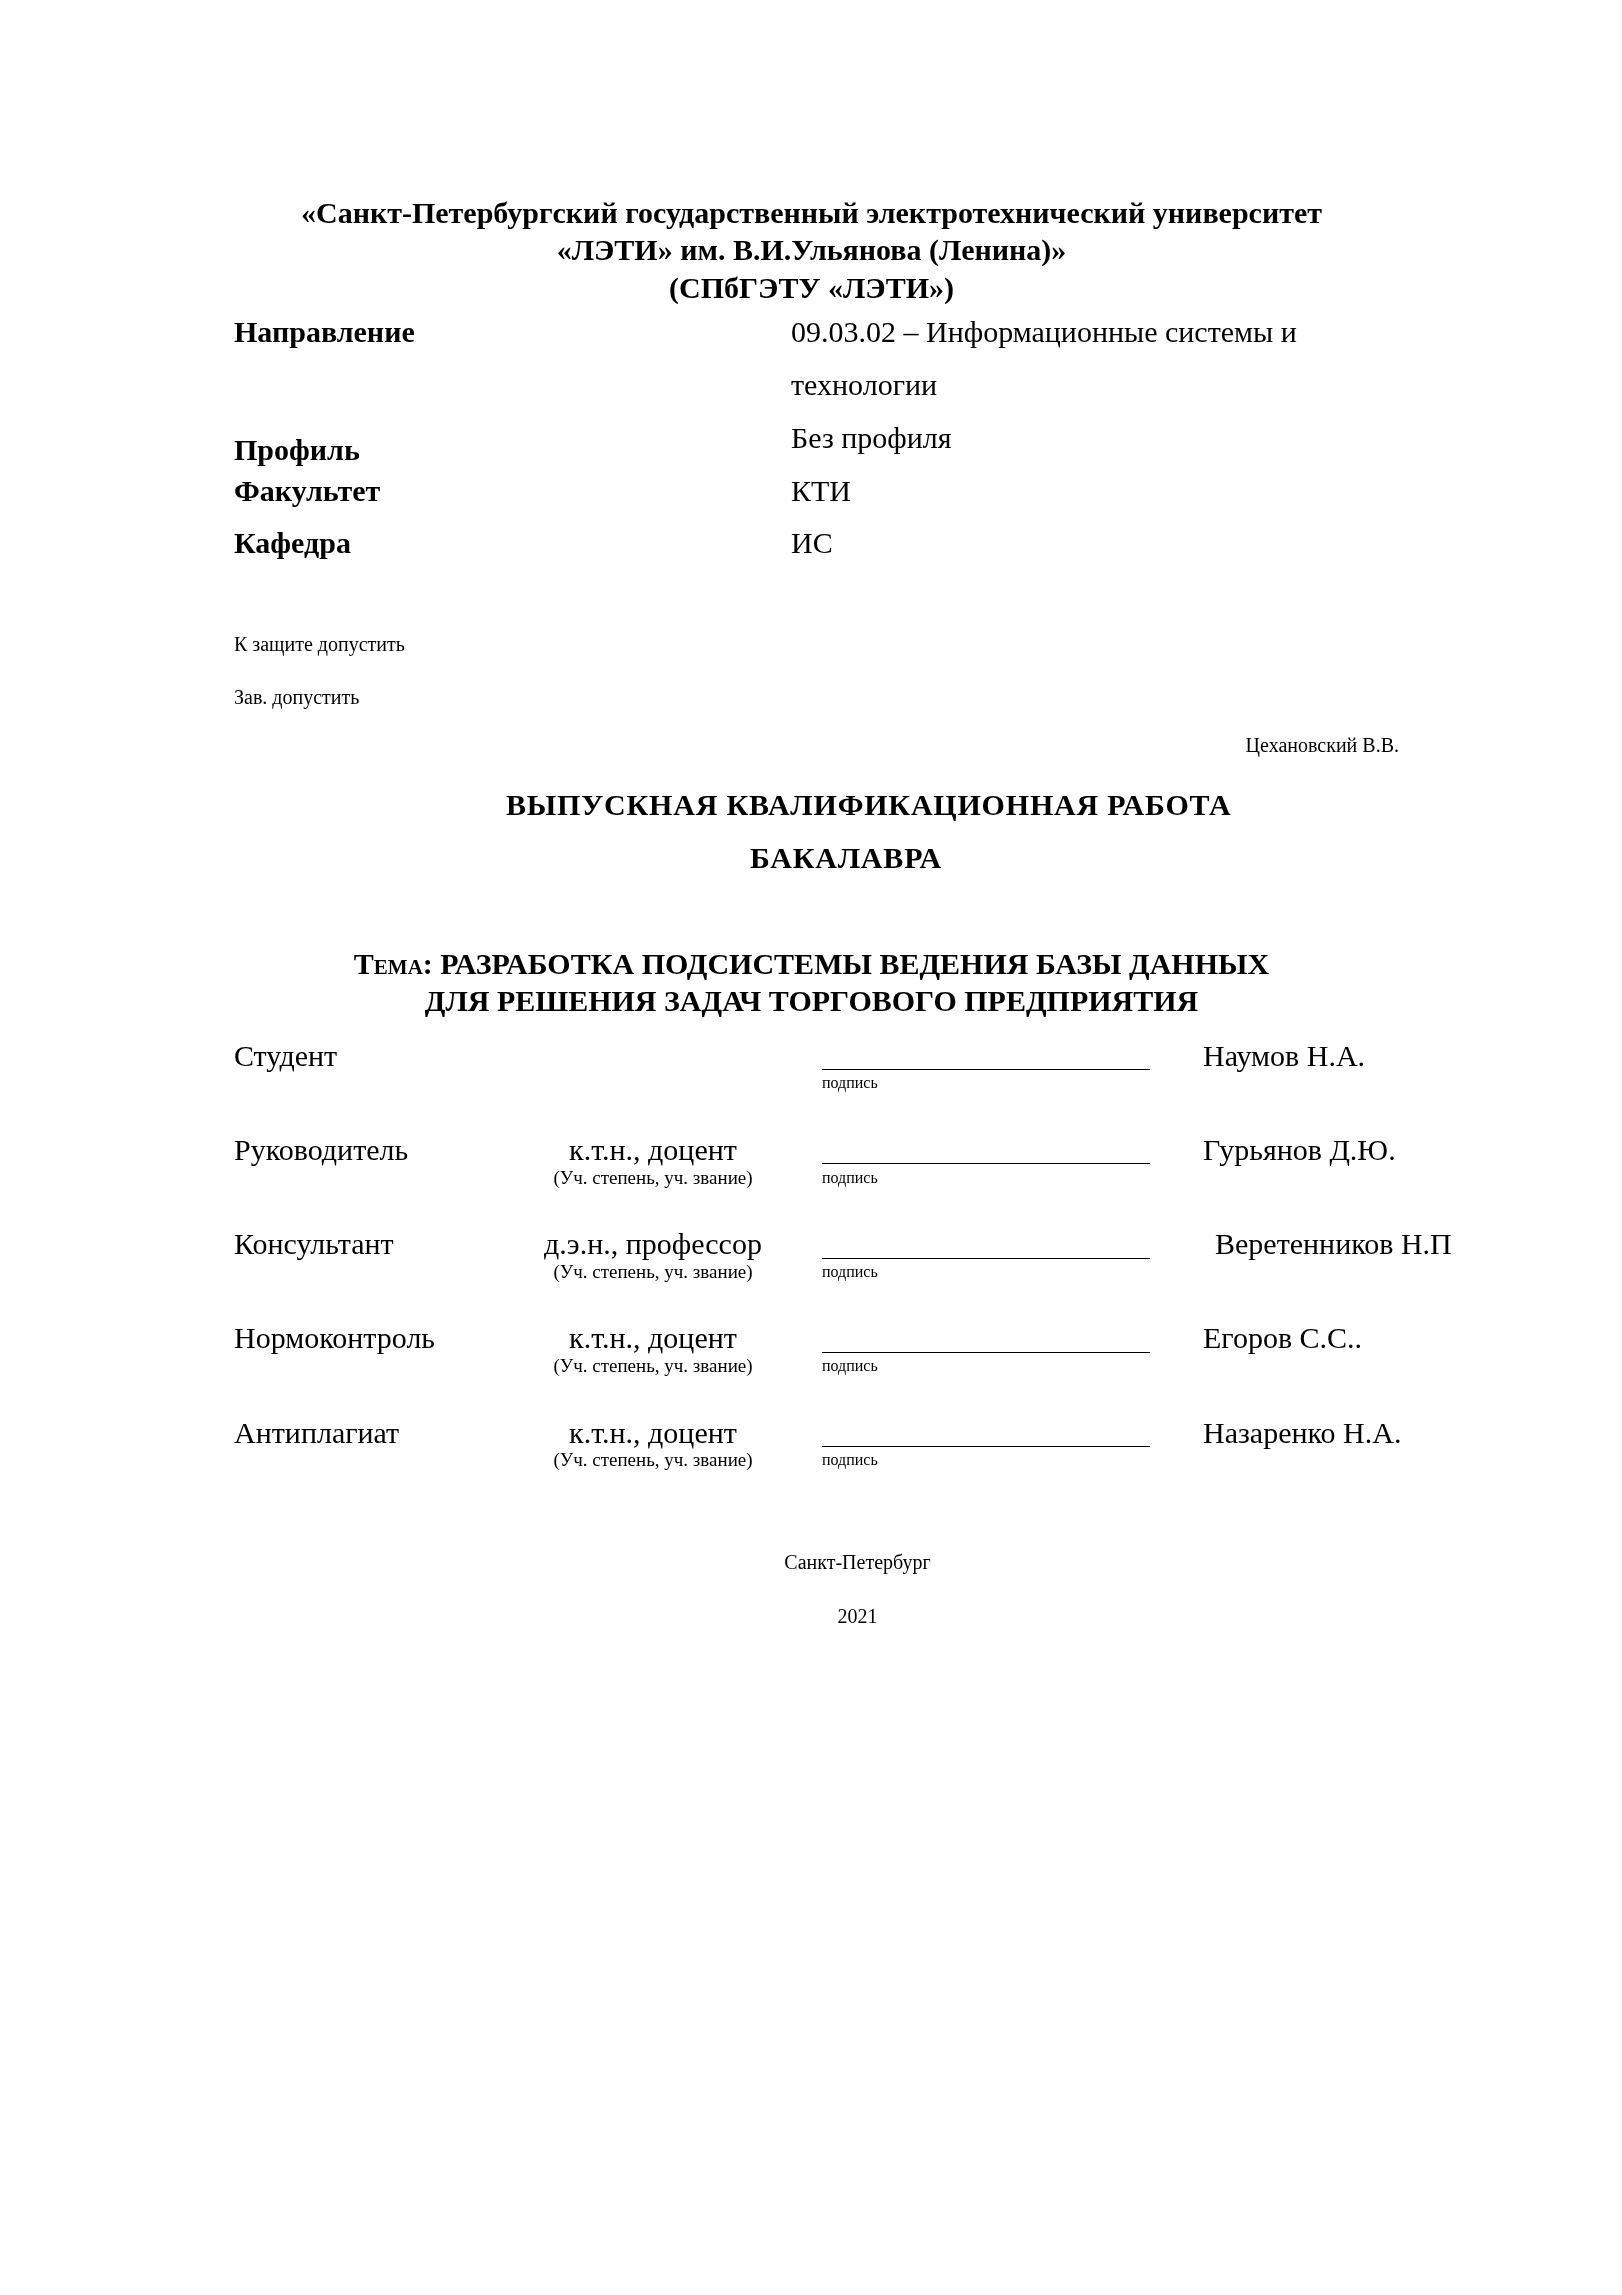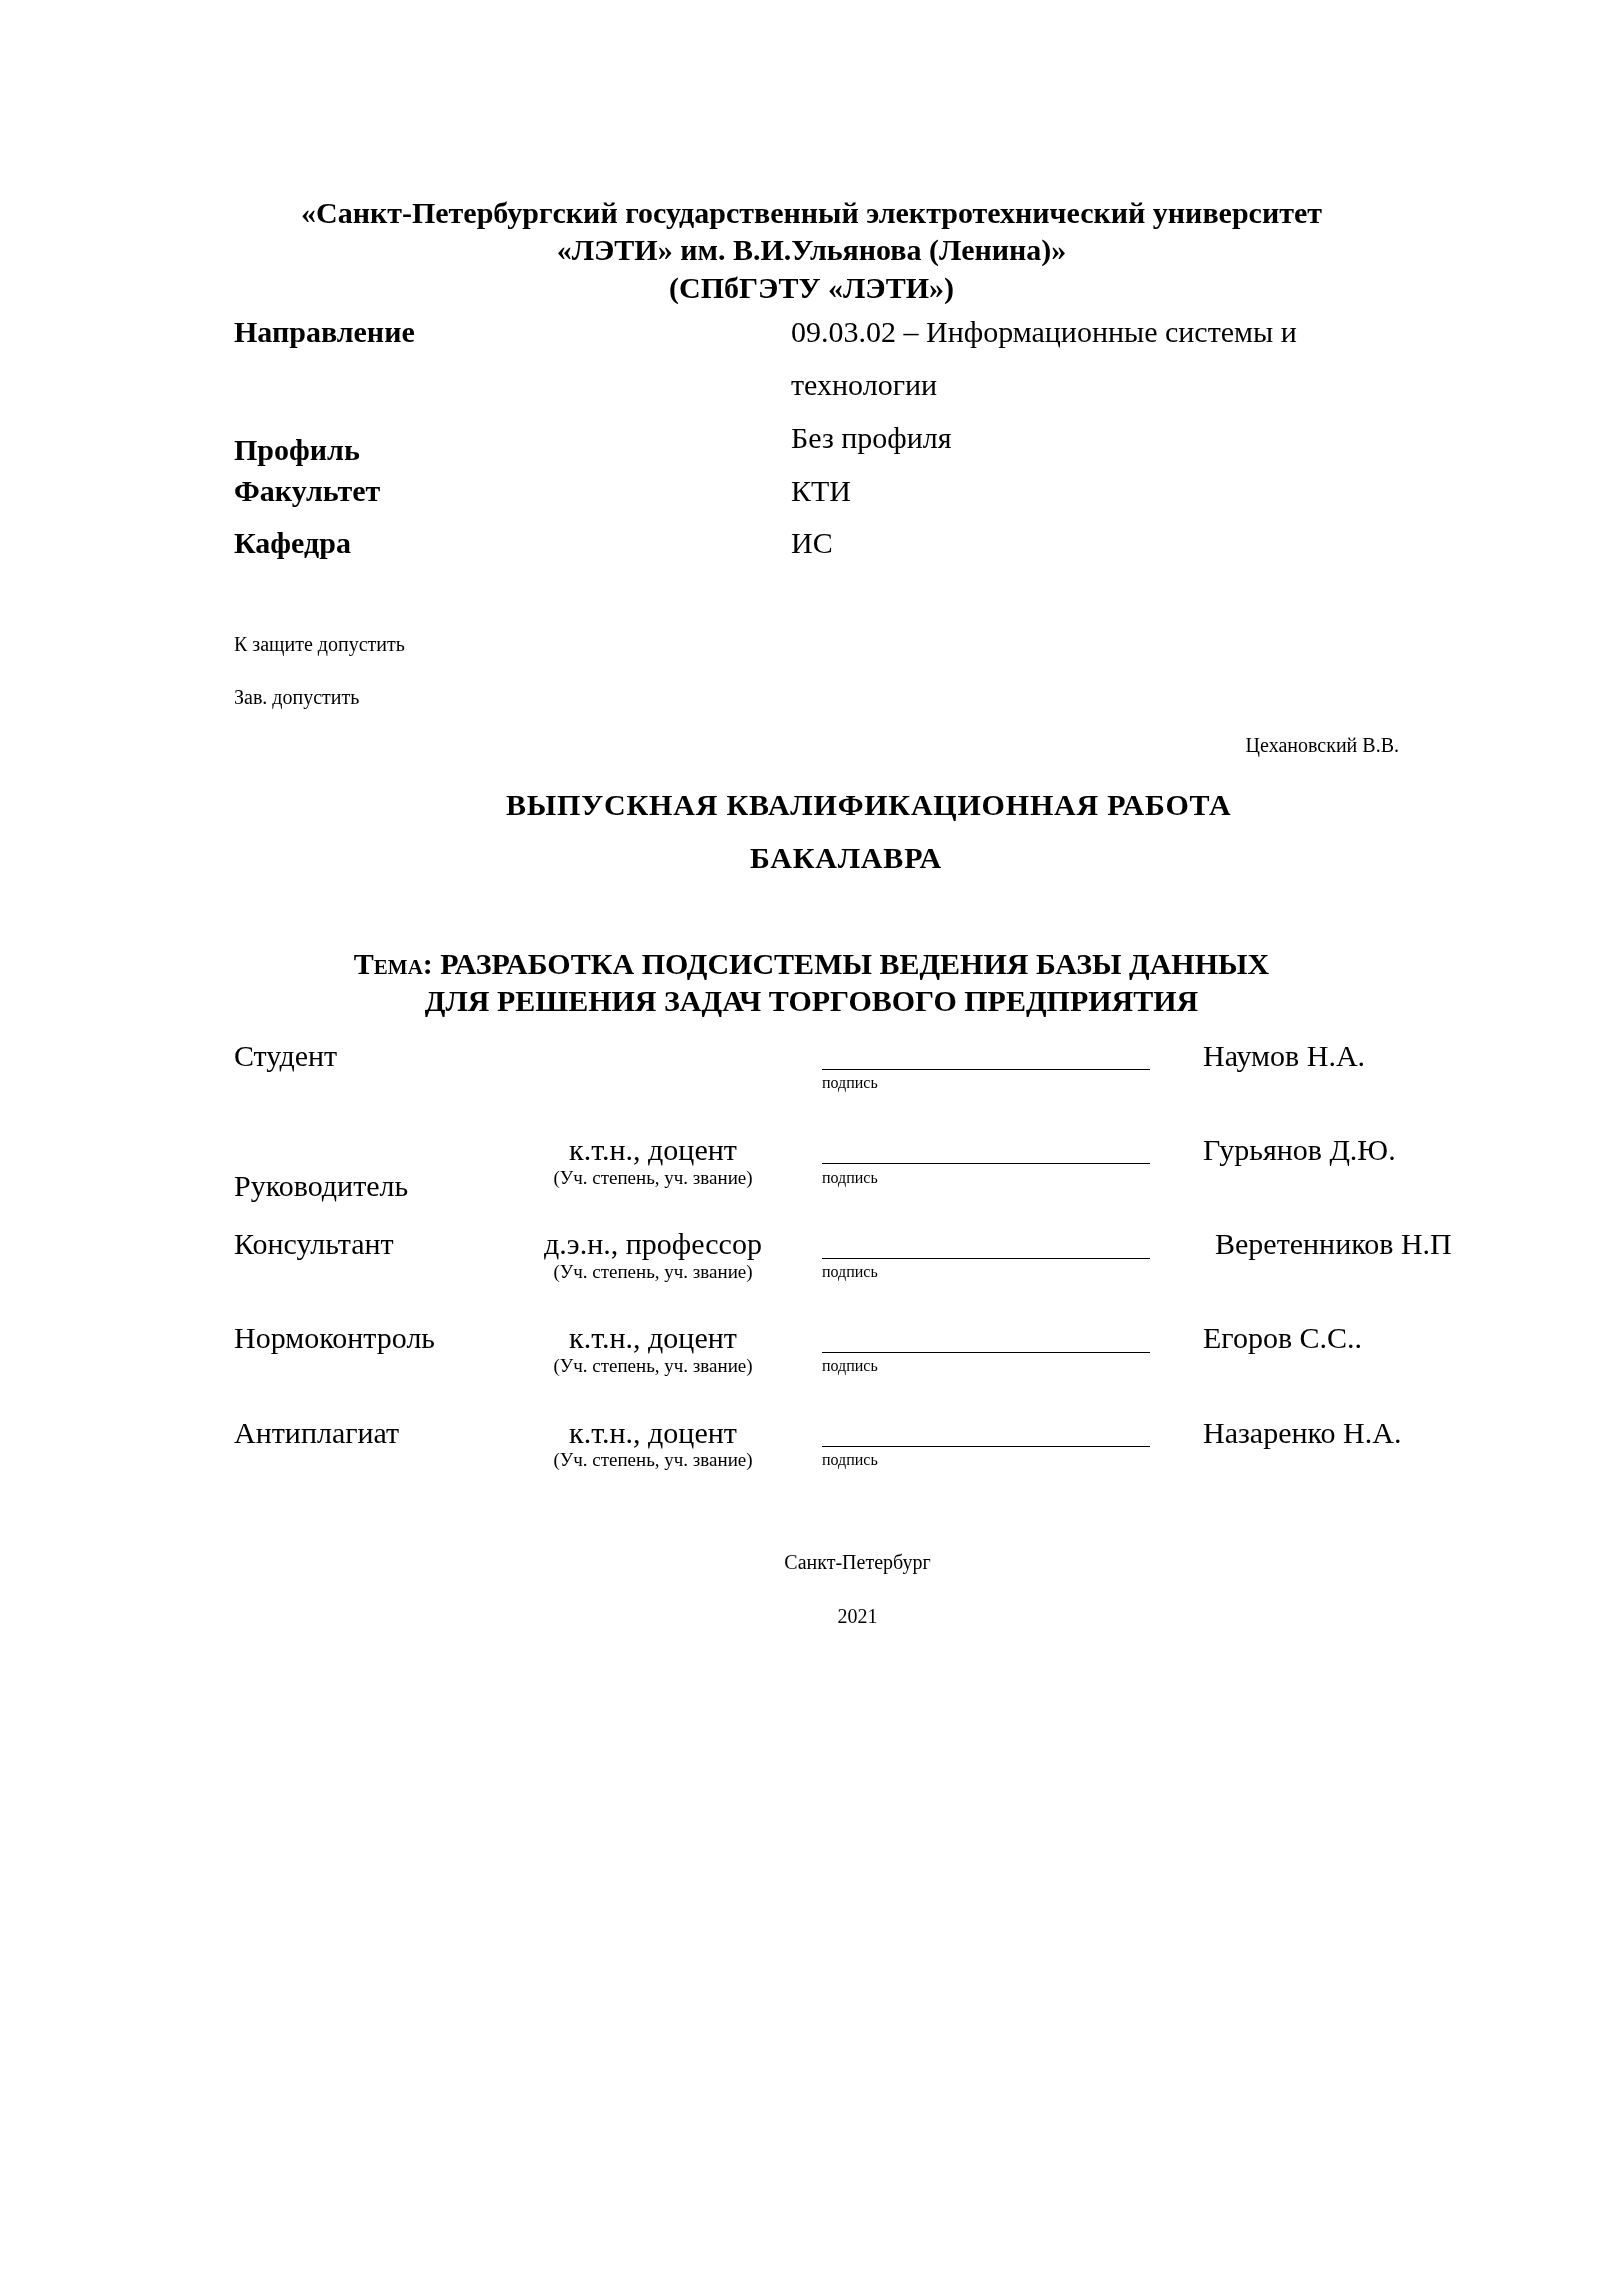--- a/index.html
+++ b/index.html
@@ -56,21 +56,21 @@
 
 <div>
   <div class="abs sig-role" style="top:1038px;">Студент</div>
   <div class="abs sig-degree" style="top:1038px;"></div>
   <div class="sig-line" style="top:1069px;"></div>
   <div class="abs sig-cap" style="top:1072px;">подпись</div>
   <div class="abs sig-name" style="top:1038px;">Наумов Н.А.</div>
 </div>
 
 <div>
-  <div class="abs sig-role" style="top:1132px;margin-top:36px;">Руководитель</div>
+  <div class="abs sig-role" style="top:1132px;">Руководитель</div>
   <div class="abs sig-degree" style="top:1132px;">к.т.н., доцент</div>
   <div class="abs sig-degree-cap" style="top:1167px;">(Уч. степень, уч. звание)</div>
   <div class="sig-line" style="top:1163px;"></div>
   <div class="abs sig-cap" style="top:1167px;">подпись</div>
   <div class="abs sig-name" style="top:1132px;">Гурьянов Д.Ю.</div>
 </div>
 
 <div>
   <div class="abs sig-role" style="top:1226px;">Консультант</div>
   <div class="abs sig-degree" style="top:1226px;">д.э.н., профессор</div>

